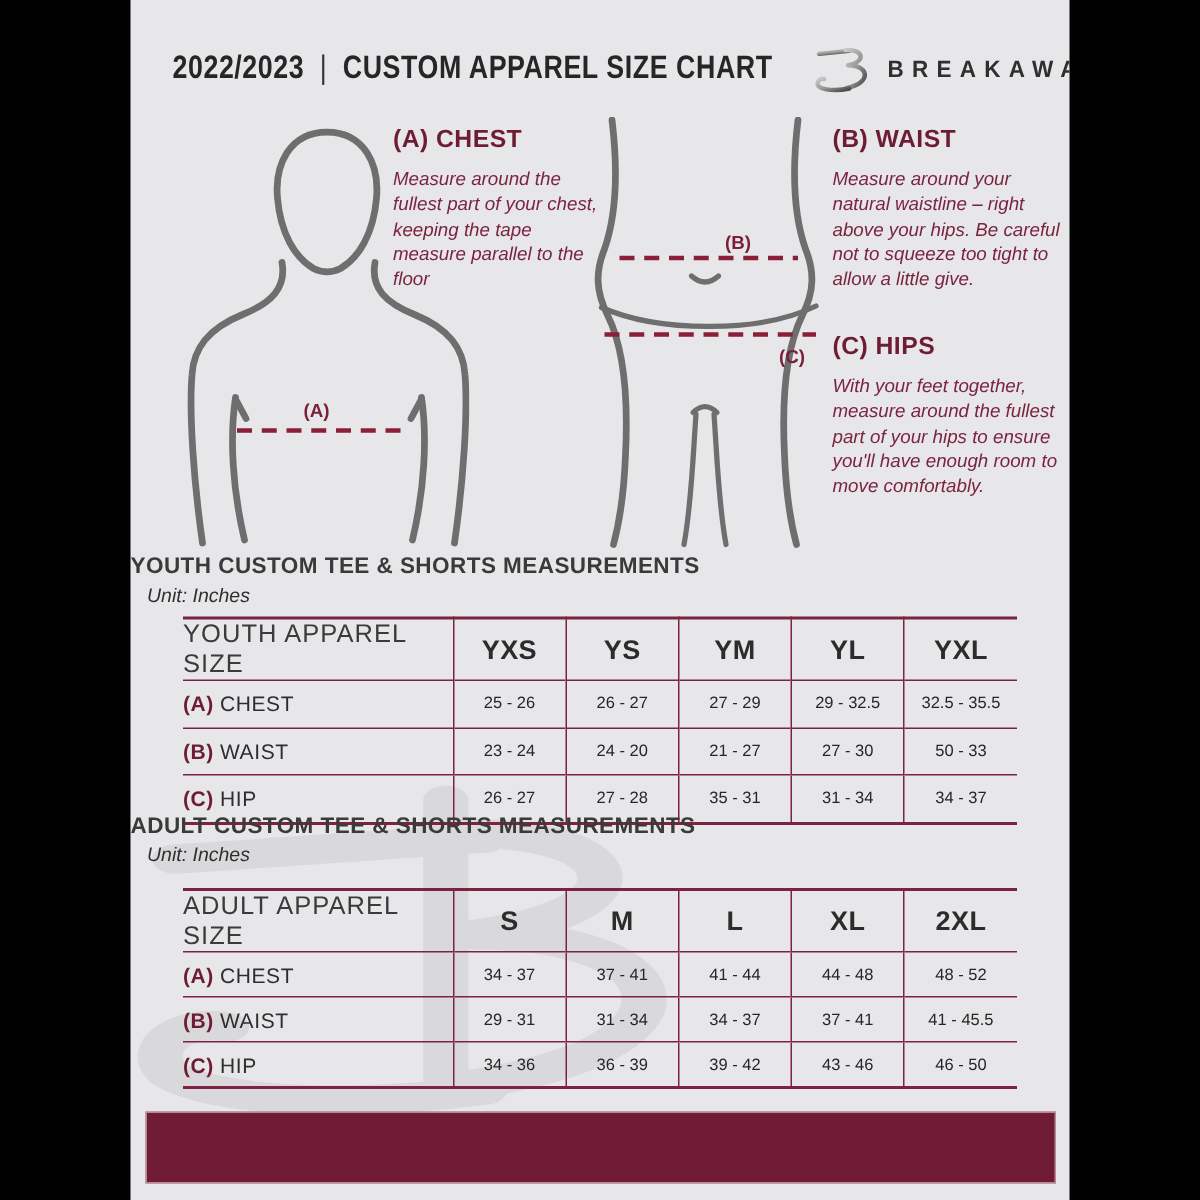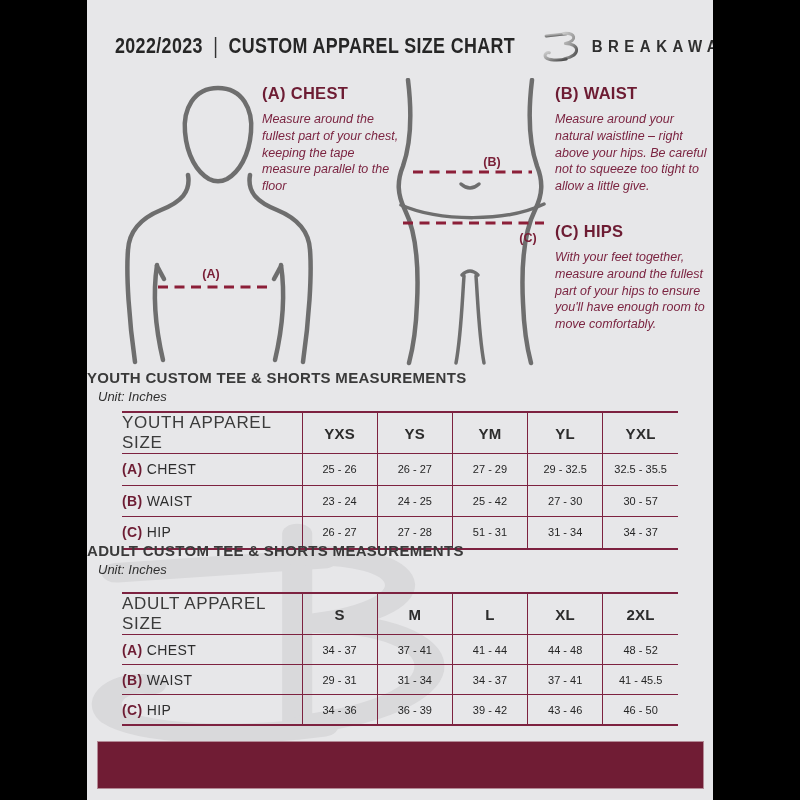--- a/index.html
+++ b/index.html
@@ -39,21 +39,21 @@
              border-top:2px solid #7d2240;border-bottom:2px solid #7d2240;}
   table.size th,table.size td{padding:0;vertical-align:middle;}
   table.size tr:not(:first-child) th,
   table.size tr:not(:first-child) td{border-top:1.8px solid #7d2240;}
   table.size th:not(:first-child),
   table.size td:not(:first-child){border-left:1.5px solid #7d2240;}
   .t-youth th,.t-youth td{height:30.5px;}
   .t-adult th,.t-adult td{height:29px;}
   th.size-head{text-align:left;padding-left:13px;font-weight:normal;font-size:17px;
                letter-spacing:.7px;color:#3b3b3b;}
-  th.colhead{font-size:15px;font-weight:bold;color:#2c2c2c;letter-spacing:.3px;}
+  th.colhead{font-size:18px;font-weight:bold;color:#2c2c2c;letter-spacing:.3px;}
   td.rowlabel{text-align:left;padding-left:13px;font-size:14px;color:#2e2e2e;letter-spacing:.4px;}
   td.rowlabel .pfx{font-weight:bold;color:#6d1c33;margin-right:4px;}
   td.val{text-align:center;font-size:11px;color:#262626;}
 
   
   .watermark{position:absolute;left:-22px;top:500px;z-index:0;}
   .watermark path{fill:none;stroke:#d9d9db;stroke-width:7;stroke-linecap:round;stroke-linejoin:round;}
   .footer-bar{position:absolute;left:10px;top:741px;width:607px;height:48px;
               background:#701c34;border:1px solid rgba(235,230,232,.55);
               box-sizing:border-box;z-index:2;}
@@ -162,30 +162,30 @@
       <td class="rowlabel"><span class="pfx">(A)</span><span>CHEST</span></td>
       <td class="val">25 - 26</td>
       <td class="val">26 - 27</td>
       <td class="val">27 - 29</td>
       <td class="val">29 - 32.5</td>
       <td class="val">32.5 - 35.5</td>
     </tr>
     <tr>
       <td class="rowlabel"><span class="pfx">(B)</span><span>WAIST</span></td>
       <td class="val">23 - 24</td>
-      <td class="val">24 - 25</td>
-      <td class="val">25 - 42</td>
+      <td class="val">24 - 20</td>
+      <td class="val">21 - 27</td>
       <td class="val">27 - 30</td>
-      <td class="val">30 - 57</td>
+      <td class="val">50 - 33</td>
     </tr>
     <tr>
       <td class="rowlabel"><span class="pfx">(C)</span><span>HIP</span></td>
       <td class="val">26 - 27</td>
       <td class="val">27 - 28</td>
-      <td class="val">51 - 31</td>
+      <td class="val">35 - 31</td>
       <td class="val">31 - 34</td>
       <td class="val">34 - 37</td>
     </tr>
   </tbody>
     </table>
 
   <div class="section-head" style="top:542px;">
     <div class="section-title">ADULT CUSTOM TEE &amp; SHORTS MEASUREMENTS</div>
     <div class="section-unit">Unit: Inches</div>
   </div>

